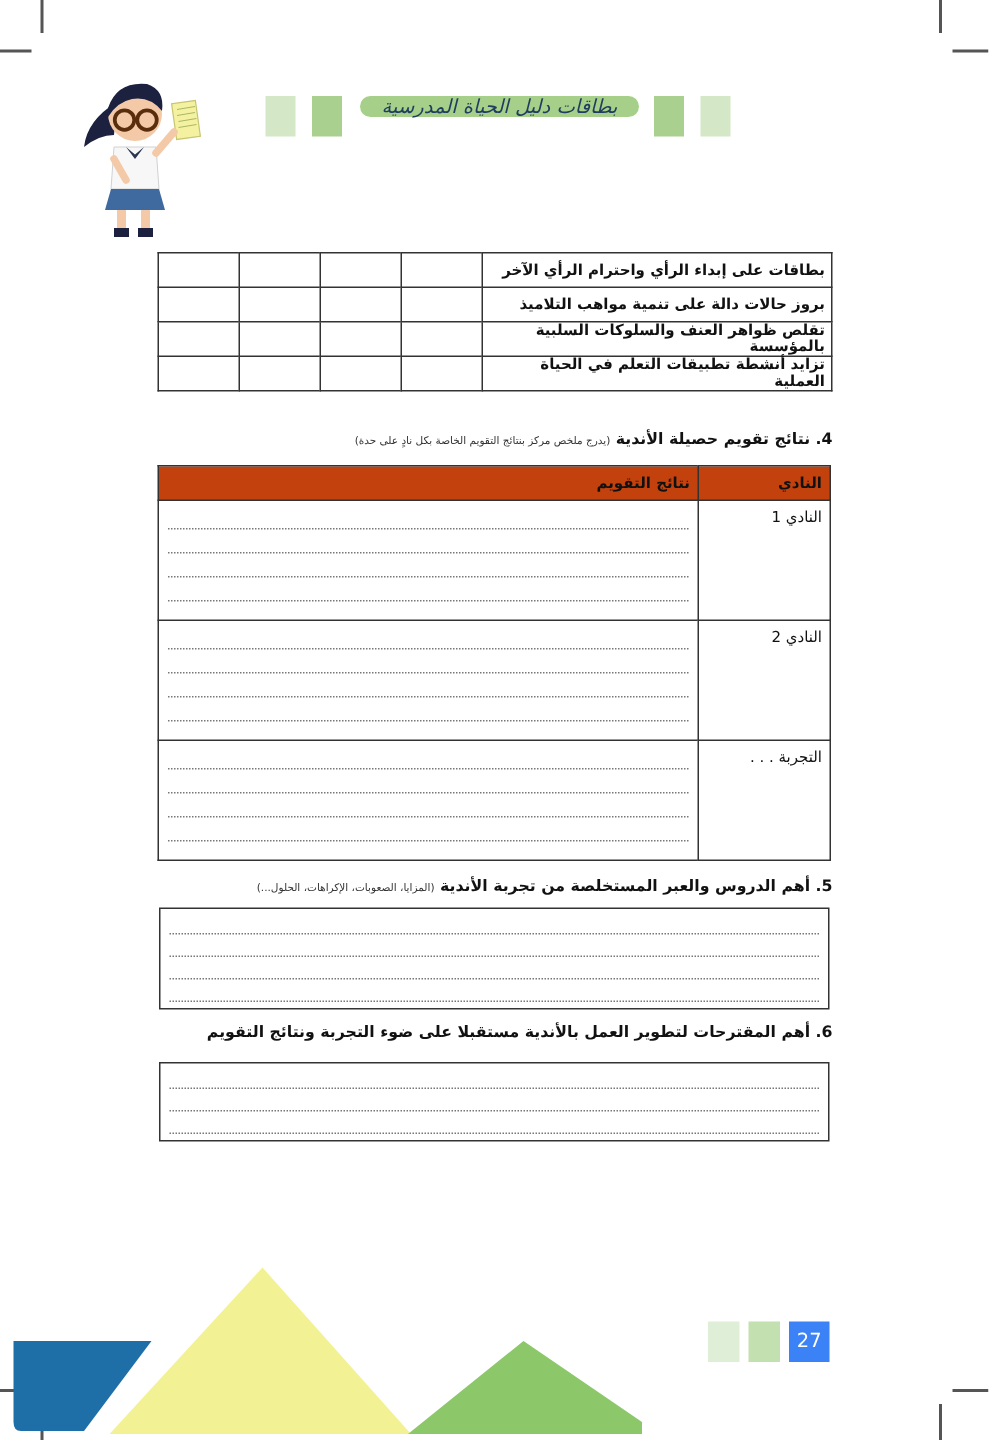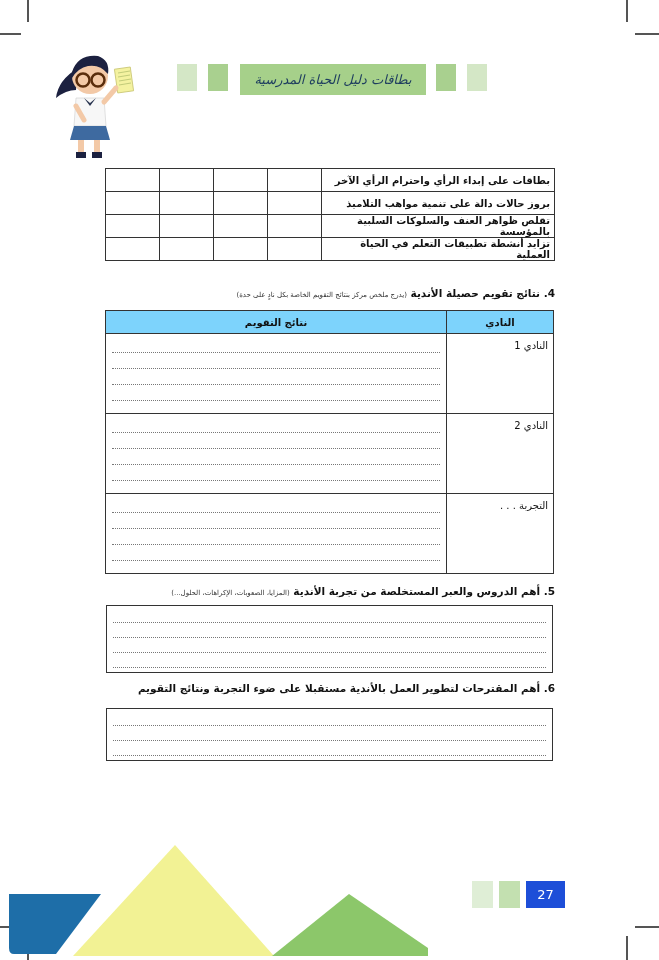--- a/index.html
+++ b/index.html
@@ -4,54 +4,54 @@
 <style>
   html, body { margin: 0; padding: 0; background: #ffffff; }
   body { width: 659px; height: 960px; position: relative; overflow: hidden;
          font-family: "DejaVu Sans", "Liberation Sans", sans-serif; color: #111; }
 
   
   .crop { position: absolute; background: #555; }
 
   
   .hdr-sq { position: absolute; top: 64px; height: 27px; }
-  .hdr-title { position: absolute; left: 240px; top: 64px; width: 186px; height: 31px;
+  .hdr-title { position: absolute; left: 240px; top: 64px; width: 186px; height: 14px;
                background: #a6d08a; display: flex; align-items: center; justify-content: center;
-               font-family: "DejaVu Serif", serif; font-size: 13px; color: #1e3d5f; font-style: italic; }
+               font-family: "DejaVu Serif", serif; font-size: 13px; color: #1e3d5f; font-style: italic; border-radius: 13px; }
 
   
   .girl { position: absolute; left: 48px; top: 40px; width: 100px; height: 125px; }
 
   
   table { border-collapse: collapse; }
   .crit { position: absolute; left: 105px; top: 168px; width: 450px; direction: rtl; }
   .crit td { border: 1.5px solid #333; height: 22px; padding: 0 4px; font-size: 10px; font-weight: bold; }
   .crit td.label { width: 232px; text-align: right; }
   .crit td.blank { width: 47px; }
 
   .sec-title { position: absolute; right: 104px; direction: rtl; font-size: 10.5px; font-weight: bold; white-space: nowrap; }
   .sec-title .note { font-size: 7px; font-weight: normal; color: #333; text-align: center; }
 
   
   .clubs { position: absolute; left: 105px; top: 310px; width: 449px; direction: rtl; }
-  .clubs th { background: #7dd3fc; border: 1.5px solid #333; height: 22px; font-size: 10px;
-              font-weight: bold; padding: 0 20px; }
+  .clubs th { background: #c2410c; border: 1.5px solid #333; height: 22px; font-size: 10px;
+              font-weight: bold; text-align: right; padding: 0 5px; }
   .clubs td { border: 1.5px solid #333; vertical-align: top; padding: 0; }
   .clubs td.club-name { width: 66px; text-align: right; font-size: 10px; padding: 6px 5px 0 16px; height: 73px; }
   .dots-cell { padding: 4px 6px 0 6px !important; }
   .dotline { border-bottom: 1.5px dotted #777; height: 14px; margin-bottom: 1px; }
 
   
   .box { position: absolute; left: 106px; width: 447px; border: 1.5px solid #333; padding: 3px 6px 0 6px; box-sizing: border-box; }
   .box .dotline { height: 13px; }
 
   
   .foot-shape { position: absolute; }
   .page-sq { position: absolute; top: 881px; width: 21px; height: 27px; }
-  .page-num { position: absolute; left: 526px; top: 881px; width: 39px; height: 27px; background: #1d4ed8;
+  .page-num { position: absolute; left: 526px; top: 881px; width: 27px; height: 27px; background: #3b82f6;
               color: #fff; font-size: 13px; display: flex; align-items: center; justify-content: center; }
 </style>
 </head>
 <body>
 
 <div class="crop" style="left:27px;top:0;width:1.5px;height:22px"></div>
 <div class="crop" style="left:0;top:33px;width:21px;height:1.5px"></div>
 <div class="crop" style="left:626px;top:0;width:1.5px;height:22px"></div>
 <div class="crop" style="left:635px;top:33px;width:24px;height:1.5px"></div>
 <div class="crop" style="left:27px;top:936px;width:1.5px;height:24px"></div>

